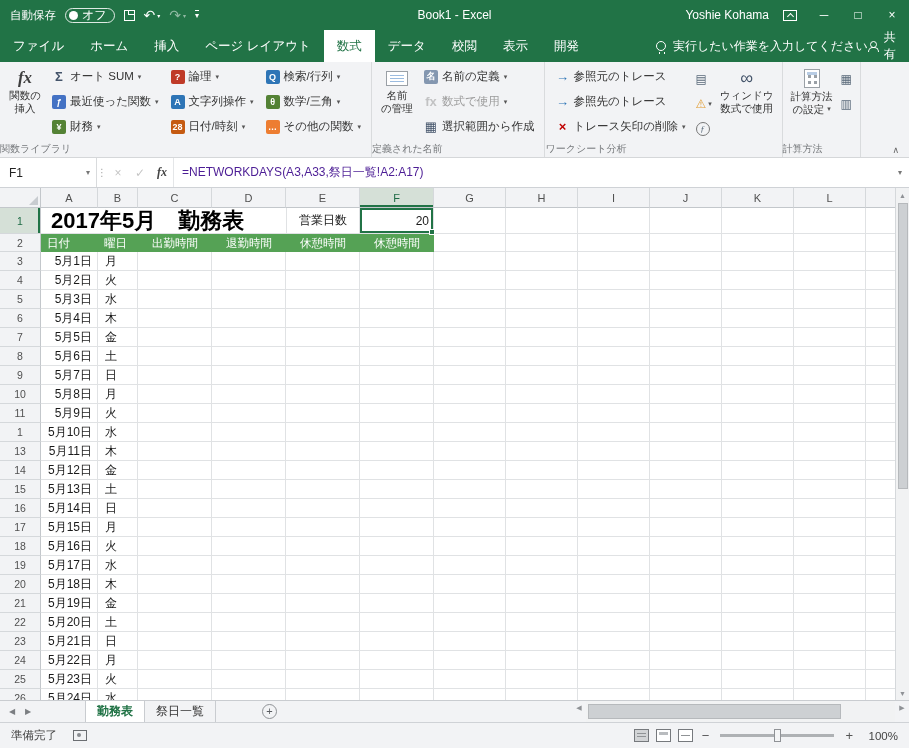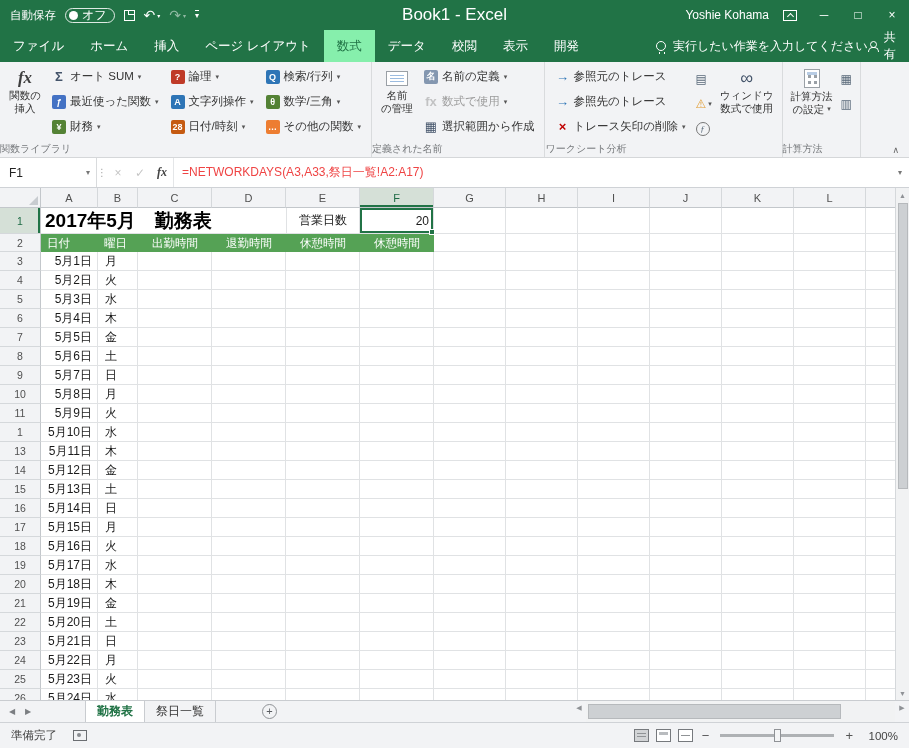--- a/index.html
+++ b/index.html
@@ -12,32 +12,32 @@
 .toggle{display:inline-flex;align-items:center;gap:4px;border:1px solid rgba(255,255,255,.85);border-radius:9px;padding:1px 7px 1px 3px;height:15px}
 .knob{width:9px;height:9px;border-radius:50%;background:#fff}
 .toggle-txt{font-size:12px}
 .qat-btn{display:inline-flex;align-items:center;gap:2px}
 .qat-btn .glyph{font-size:14px;line-height:1}
 .mini-caret{font-size:6px}
 .dim{opacity:.5}
 .custom-caret{font-size:8px;border-top:1px solid #fff;padding-top:1px;line-height:1}
 .floppy{width:11px;height:11px;border:1px solid #fff;position:relative;display:inline-block}
 .floppy::before{content:"";position:absolute;top:0;left:3px;width:5px;height:3px;border:1px solid #fff;border-top:none}
-.tb-title{position:absolute;left:0;right:0;text-align:center;font-size:17px;pointer-events:none}
+.tb-title{position:absolute;left:0;right:0;text-align:center;font-size:12px;pointer-events:none}
 .tb-right{margin-left:auto;display:flex;align-items:center;z-index:1}
 .tb-user{font-size:12px;margin-right:14px}
 .ro-icon{width:14px;height:11px;border:1px solid #fff;display:block;position:relative;margin-right:10px}
 .ro-icon::after{content:"";position:absolute;left:4px;top:3px;width:4px;height:4px;border-left:1px solid #fff;border-top:1px solid #fff;transform:rotate(45deg)}
 .winbtn{width:34px;height:30px;display:flex;align-items:center;justify-content:center;font-size:12px}
 
 
 .tabbar{height:32px;background:#217346;display:flex;align-items:stretch;color:#fff}
 .tab{display:flex;align-items:center;padding:0 13px;font-size:12.5px;white-space:nowrap}
 .tabs-host{display:flex}
-.tab.active{background:#86efac;color:#217346}
+.tab.active{background:#ffffff;color:#217346}
 .tellme{display:flex;align-items:center;gap:7px;margin-left:64px;font-size:12px;white-space:nowrap}
 .bulb{width:10px;height:10px;border:1px solid #fff;border-radius:50%;position:relative;flex:none}
 .bulb::after{content:"";position:absolute;left:2px;bottom:-4px;width:4px;height:2px;border-left:1px solid #fff;border-right:1px solid #fff}
 .tb-share{margin-left:auto;display:flex;align-items:center;gap:6px;font-size:12px;padding-right:12px}
 .person{width:10px;height:11px;position:relative;display:block;flex:none}
 .person::before{content:"";position:absolute;top:0;left:2px;width:5px;height:5px;border:1px solid #fff;border-radius:50%}
 .person::after{content:"";position:absolute;bottom:0;left:0;width:9px;height:4px;border:1px solid #fff;border-bottom:none;border-radius:5px 5px 0 0}
 .smiley{display:flex;align-items:center;padding-right:8px;font-size:15px;color:#ffd04d}
 
 
@@ -69,41 +69,41 @@
 .bb-line2{display:flex;align-items:center;gap:3px}
 .collapse{position:absolute;right:10px;bottom:2px;font-size:9px;color:#666}
 
 
 .formula-row{height:30px;display:flex;align-items:stretch;background:#fff;border-bottom:1px solid #cfd2d6}
 .name-box{width:97px;display:flex;align-items:center;padding:0 3px 0 9px;font-size:12px;color:#222;border-right:1px solid #d9dbdd}
 .nb-caret{margin-left:auto;font-size:8px;color:#777;padding:0 3px}
 .fb-handle{width:10px;display:flex;align-items:center;justify-content:center;color:#aaa;font-size:10px}
 .fb-btn{width:22px;display:flex;align-items:center;justify-content:center;font-size:12px;color:#8b8b8b}
 .fb-btn.fxb{font-family:"Liberation Serif",serif;font-style:italic;font-weight:bold;color:#444}
-.fb-input{flex:1;display:flex;align-items:center;padding-left:8px;font-size:12px;color:#ef4444;border-left:1px solid #e4e6e8;white-space:nowrap;overflow:hidden}
+.fb-input{flex:1;display:flex;align-items:center;padding-left:8px;font-size:12px;color:#4c1d95;border-left:1px solid #e4e6e8;white-space:nowrap;overflow:hidden}
 .fb-expand{width:18px;display:flex;align-items:center;justify-content:center;color:#777;font-size:8px}
 
 
 .grid-wrap{height:512px;display:flex;background:#fff}
 .grid-main{flex:1;overflow:hidden}
 .chrow{display:flex;height:20px;background:#f2f3f5}
 .corner{width:41px;flex:none;border-right:1px solid #c3c7cb;border-bottom:1px solid #c3c7cb;position:relative;background:#f2f3f5}
 .corner::after{content:"";position:absolute;right:2px;bottom:2px;border-left:9px solid transparent;border-bottom:9px solid #c8ccd0}
 .colhdr{flex:none;display:flex;align-items:center;justify-content:center;font-size:11px;color:#505050;border-right:1px solid #d5d8db;border-bottom:1px solid #c3c7cb;background:#f2f3f5}
 .colhdr.filler{flex:1;border-right:none}
 .colhdr.sel{background:#d5e0d7;color:#1d6a44;box-shadow:inset 0 -2px 0 #217346}
 .grow{display:flex;height:19px}
 .grow.row1{height:26px}
 .grow.row2{height:18px}
 .rowhdr{width:41px;flex:none;display:flex;align-items:center;justify-content:center;font-size:10.5px;color:#505050;background:#f2f3f5;border-right:1px solid #c3c7cb;border-bottom:1px solid #d5d8db}
 .rowhdr.sel{background:#d5e0d7;color:#1d6a44;box-shadow:inset -2px 0 0 #217346}
 .cell{flex:none;display:flex;align-items:center;font-size:12px;color:#1a1a1a;border-right:1px solid #e0e2e4;border-bottom:1px solid #e0e2e4;background:#fff}
 .cell.filler{flex:1;border-right:none}
 .w-a{width:57px}.w-b{width:40px}.w-cf{width:74px}.w-gl{width:72px}.w-title{width:245px}
-.title-cell{font-size:19px;font-weight:bold;color:#000;white-space:nowrap;padding-left:4px;border-right:none}
+.title-cell{font-size:22px;font-weight:bold;color:#000;white-space:nowrap;padding-left:10px;border-right:none}
 .label-cell{justify-content:center;border-left:1px solid #e0e2e4}
 .sel-cell{justify-content:flex-end;padding-right:4px;position:relative;box-shadow:inset 0 0 0 2px #217346;z-index:1}
 .fill-handle{position:absolute;right:-2px;bottom:-2px;width:6px;height:6px;background:#217346;border:1px solid #fff;z-index:2}
 .ghead{background:#55a255;color:#fff;font-size:11.5px;border-right:none;border-bottom:none}
 .ghead.lft{padding-left:6px}
 .ghead.ctr{justify-content:center}
 .date-cell{justify-content:flex-end;padding-right:5px}
 .day-cell{padding-left:7px}
 .vscroll{width:14px;flex:none;background:#f1f2f3;border-left:1px solid #d5d8db;display:flex;flex-direction:column;align-items:center}
 .sbtn{color:#8f9296;font-size:7px;height:14px;width:14px;display:flex;align-items:center;justify-content:center;flex:none}

